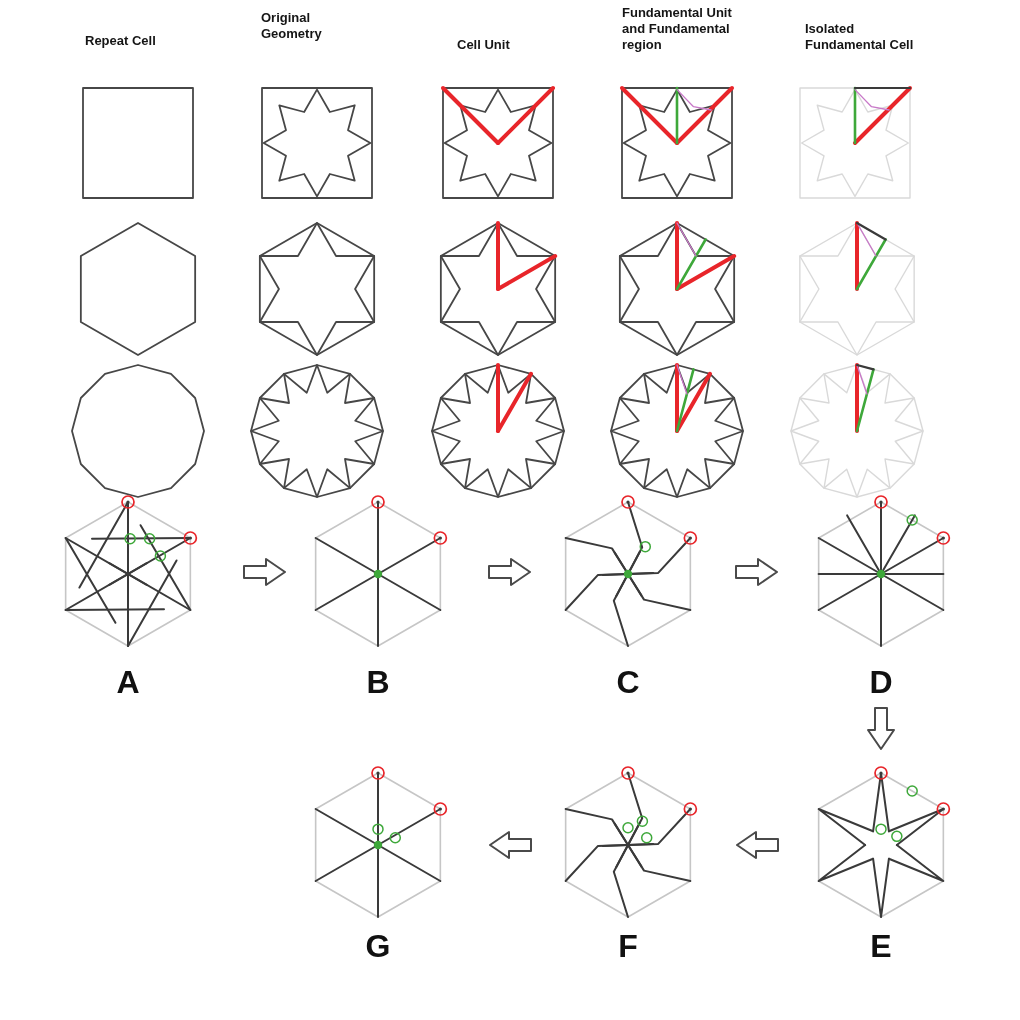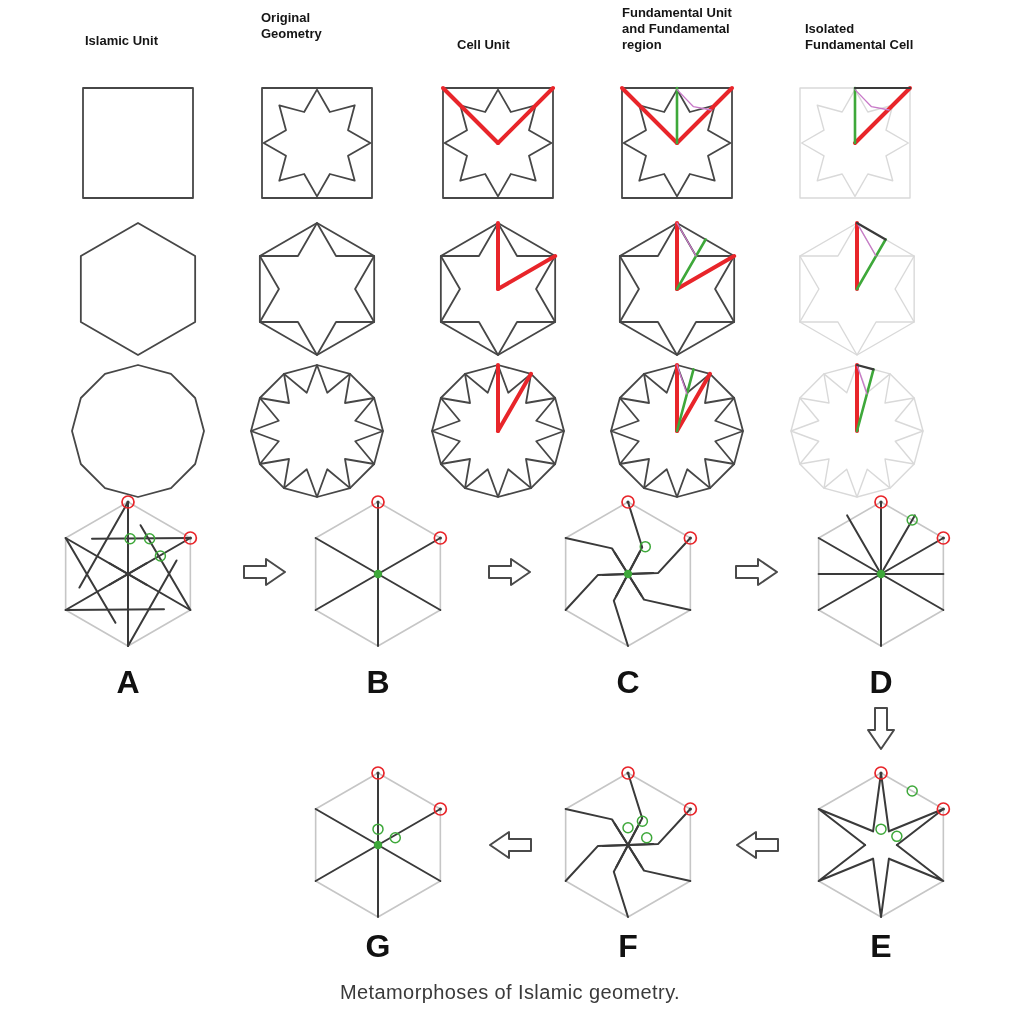--- a/index.html
+++ b/index.html
@@ -217,32 +217,31 @@
         <circle cx="395.28" cy="837.8" r="5" fill="none" stroke="#3ea83a" stroke-width="1.5"></circle>
       </g>
       <polygon points="244.0,566.0 266.0,566.0 266.0,559.0 285.0,572.0 266.0,585.0 266.0,578.0 244.0,578.0" fill="#fff" stroke="#4a4a4a" stroke-width="2" stroke-linejoin="round"></polygon>
       <polygon points="489.0,566.0 511.0,566.0 511.0,559.0 530.0,572.0 511.0,585.0 511.0,578.0 489.0,578.0" fill="#fff" stroke="#4a4a4a" stroke-width="2" stroke-linejoin="round"></polygon>
       <polygon points="736.0,566.0 758.0,566.0 758.0,559.0 777.0,572.0 758.0,585.0 758.0,578.0 736.0,578.0" fill="#fff" stroke="#4a4a4a" stroke-width="2" stroke-linejoin="round"></polygon>
       <polygon points="887.0,708.0 887.0,730.0 894.0,730.0 881.0,749.0 868.0,730.0 875.0,730.0 875.0,708.0" fill="#fff" stroke="#4a4a4a" stroke-width="2" stroke-linejoin="round"></polygon>
       <polygon points="778.0,851.0 756.0,851.0 756.0,858.0 737.0,845.0 756.0,832.0 756.0,839.0 778.0,839.0" fill="#fff" stroke="#4a4a4a" stroke-width="2" stroke-linejoin="round"></polygon>
       <polygon points="531.0,851.0 509.0,851.0 509.0,858.0 490.0,845.0 509.0,832.0 509.0,839.0 531.0,839.0" fill="#fff" stroke="#4a4a4a" stroke-width="2" stroke-linejoin="round"></polygon>
     </svg>
 
-  <div class="hdr" style="left:85px;top:33px">Islamic Unit</div>
+  <div class="hdr" style="left:85px;top:33px">Repeat Cell</div>
   <div class="hdr" style="left:261px;top:10px">Original
 Geometry</div>
   <div class="hdr" style="left:457px;top:37px">Cell Unit</div>
   <div class="hdr" style="left:622px;top:5px">Fundamental Unit
 and Fundamental
 region</div>
   <div class="hdr" style="left:805px;top:21px">Isolated
 Fundamental Cell</div>
 
   <div class="figlabel" style="left:128px;top:664px">A</div>
   <div class="figlabel" style="left:378px;top:664px">B</div>
   <div class="figlabel" style="left:628px;top:664px">C</div>
   <div class="figlabel" style="left:881px;top:664px">D</div>
   <div class="figlabel" style="left:378px;top:928px">G</div>
   <div class="figlabel" style="left:628px;top:928px">F</div>
   <div class="figlabel" style="left:881px;top:928px">E</div>
 
-  <div class="caption">Metamorphoses of Islamic geometry.</div>
 </div>
 
 </body></html>

